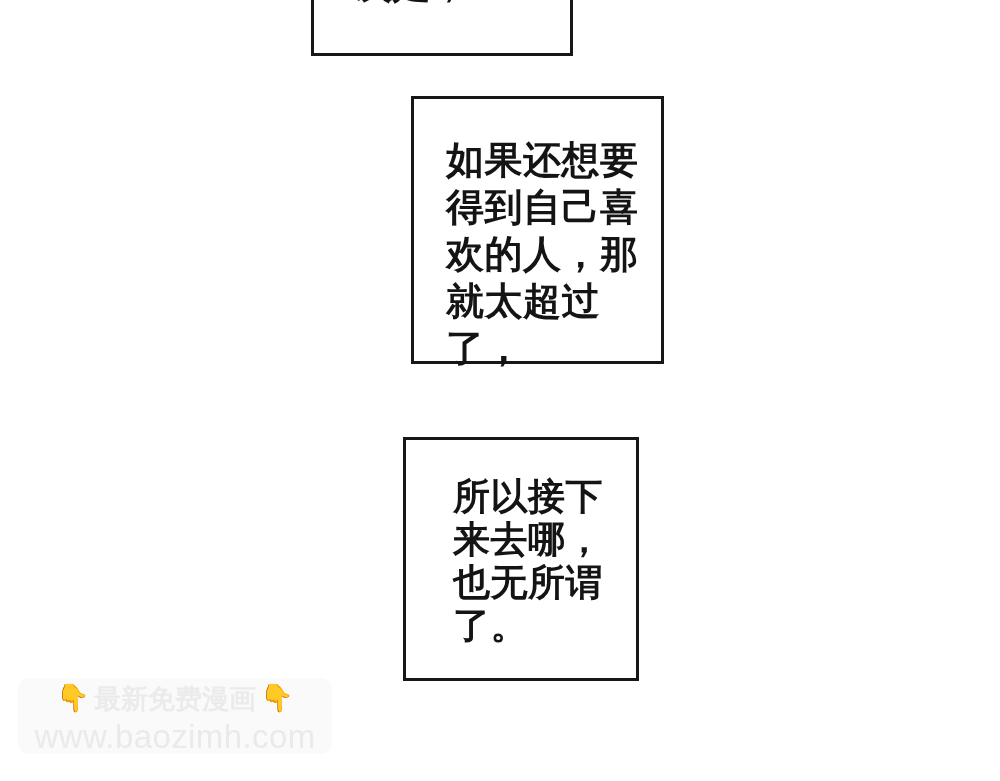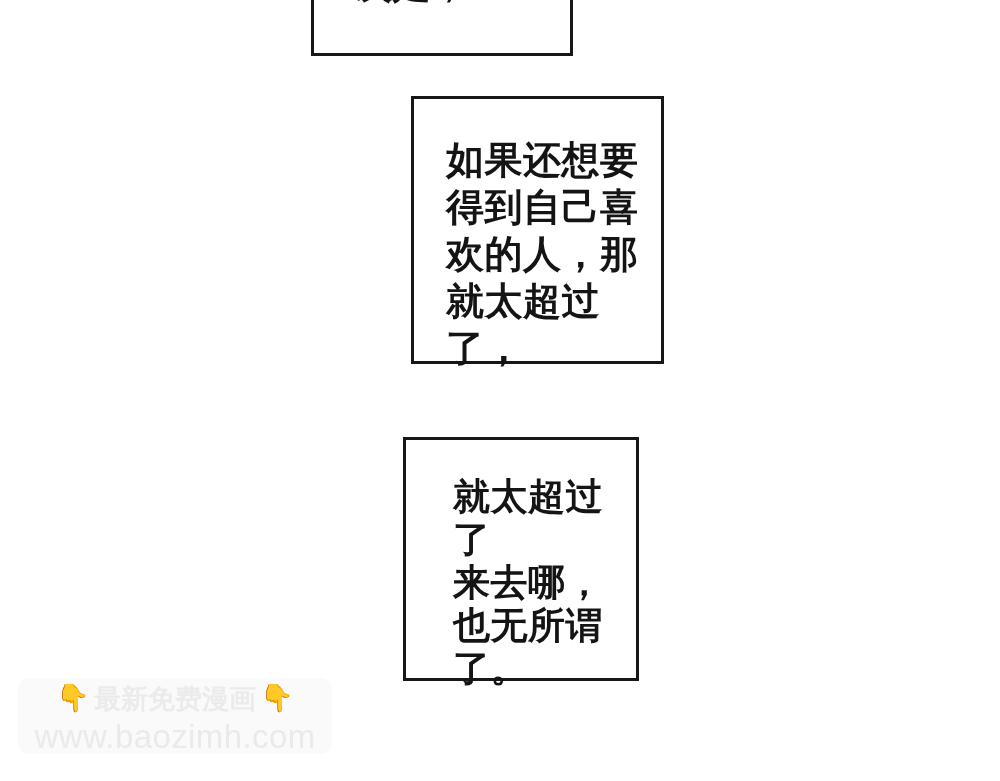--- a/index.html
+++ b/index.html
@@ -140,21 +140,21 @@
   </div>
 
   <div class="panel" id="panel-two">
     <div class="panel-text">如果还想要
 得到自己喜
 欢的人，那
 就太超过了，</div>
   </div>
 
   <div class="panel" id="panel-three">
-    <div class="panel-text">就太超过了
+    <div class="panel-text">所以接下
 来去哪，
 也无所谓
 了。</div>
   </div>
 
   <div id="watermark">
     <div id="watermark-row">
       <span class="hand-icon">👇</span>
       <span id="watermark-cn">最新免费漫画</span>
       <span class="hand-icon">👇</span>

